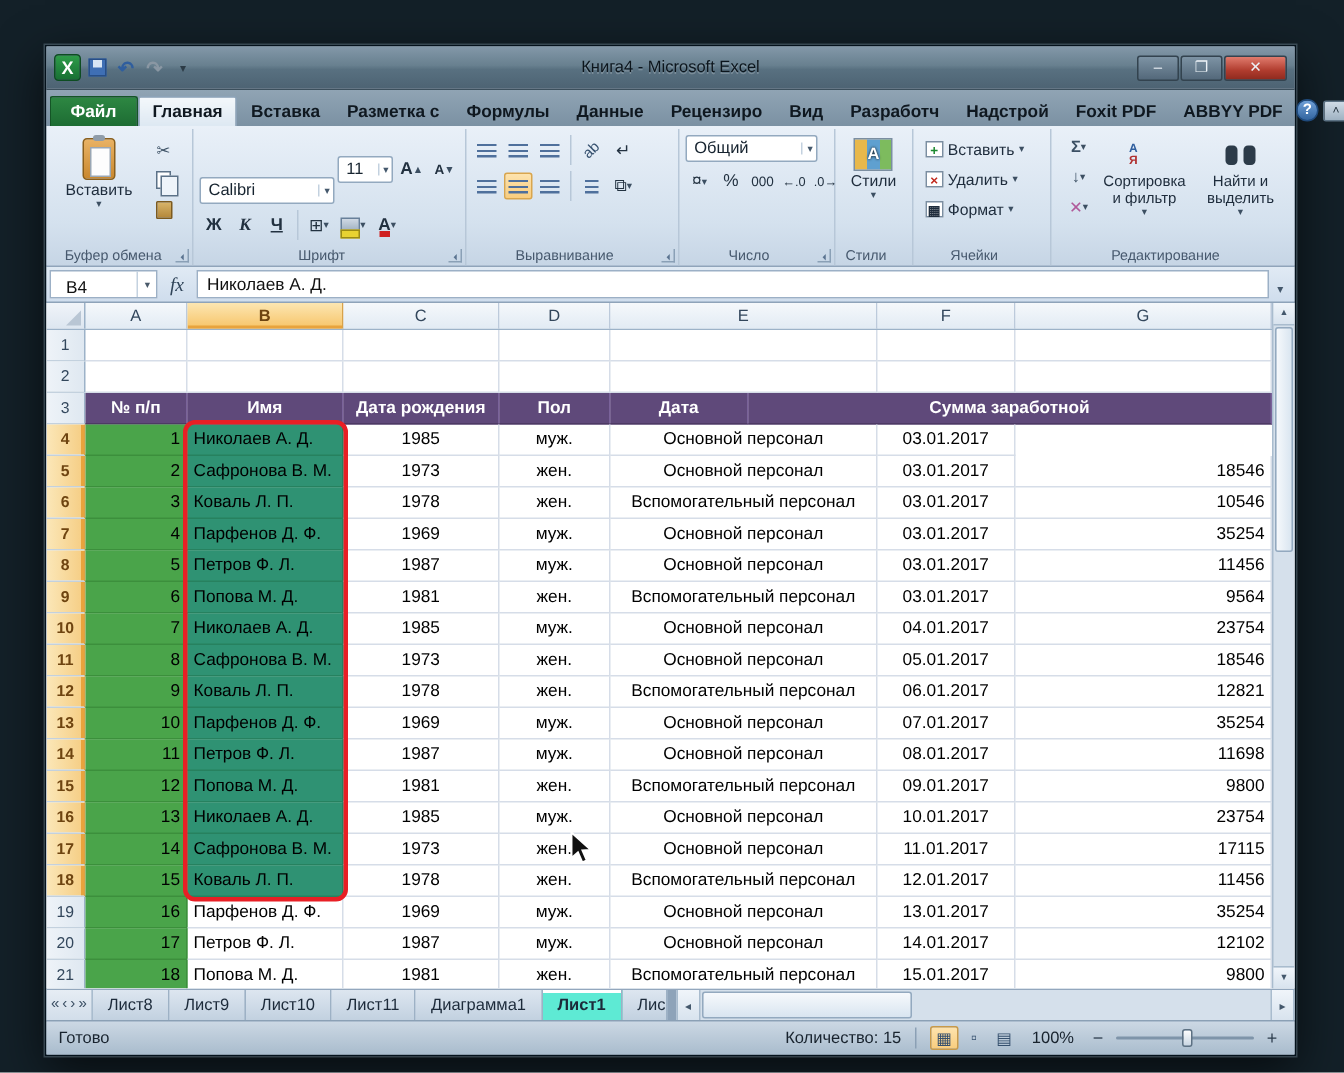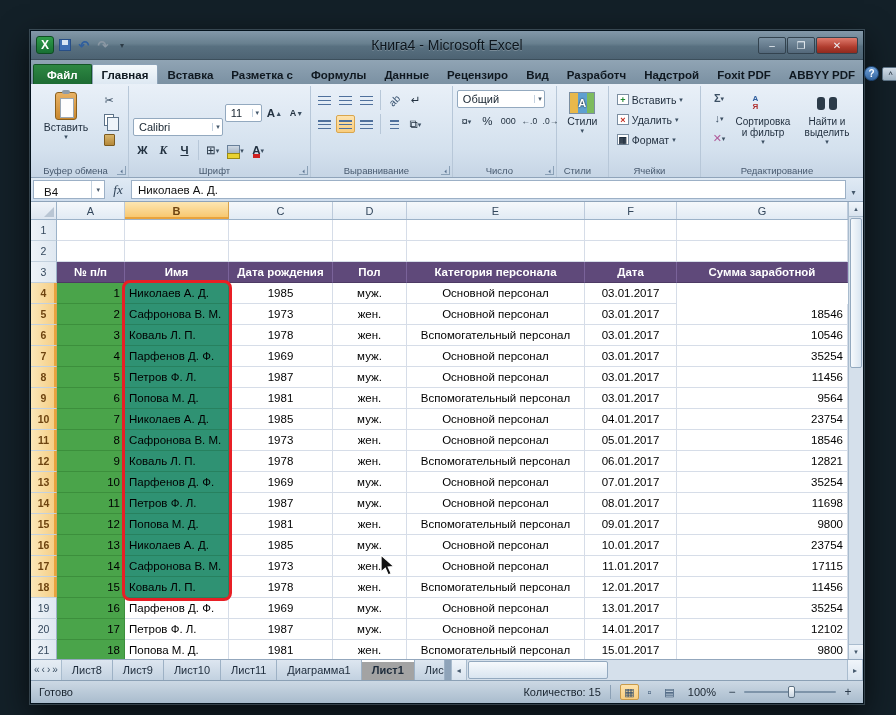--- a/index.html
+++ b/index.html
@@ -10,21 +10,21 @@
   
   .titlebar{flex:0 0 29px;background:linear-gradient(#8398a9 0%,#68808f 45%,#587080 55%,#4d6373 100%);display:flex;align-items:center;padding:0 5px;position:relative;border-bottom:1px solid #3c4f5c;}
   .qat{display:flex;align-items:center;gap:3px;z-index:2;}
   .excel-logo{width:18px;height:18px;background:linear-gradient(#2e9c49,#187034);border-radius:3px;color:#fff;font-size:12px;font-weight:bold;display:flex;align-items:center;justify-content:center;border:1px solid #0d4d22;}
   .qbtn{min-width:16px;height:16px;display:flex;align-items:center;justify-content:center;font-size:12px;}
   .save-glyph{width:12px;height:12px;background:#3f6fb4;border:1px solid #274e86;position:relative;display:inline-block;}
   .save-glyph::after{content:"";position:absolute;left:2px;top:0;width:6px;height:5px;background:#d9e6f5;}
   .undo-glyph{color:#2f5e9e;font-weight:bold;font-size:13px;}
   .redo-glyph{color:#8a97a3;font-weight:bold;font-size:13px;}
   .qdd{color:#2c3b46;font-size:8px;}
-  .title-text{position:absolute;left:0;right:0;text-align:center;font-size:14px;color:#0c151c;text-shadow:0 1px 0 rgba(255,255,255,.22);}
+  .title-text{position:absolute;left:0;right:0;text-align:center;font-size:11px;color:#0c151c;text-shadow:0 1px 0 rgba(255,255,255,.22);}
   .winbtns{margin-left:auto;display:flex;gap:1px;z-index:2;}
   .wbtn{width:28px;height:17px;display:flex;align-items:center;justify-content:center;font-size:10px;color:#ecf2f7;background:linear-gradient(#7d93a4,#53687a);border:1px solid #33434f;border-radius:2px;cursor:default;}
   .wbtn.close{background:linear-gradient(#e07b6d,#b03c2e 60%,#8f2a1e);width:42px;}
 
   
   .tabstrip{flex:0 0 24px;background:linear-gradient(#90a4b4,#7b91a3);display:flex;align-items:flex-end;padding:0 4px 0 2px;position:relative;}
   .rtab{padding:4px 9px 3px 9px;font-size:11.5px;color:#0f1820;white-space:nowrap;cursor:default;font-weight:bold;}
   .rtab.file{background:linear-gradient(#2d8742,#1d6c33);color:#fff;border:1px solid #145526;border-bottom:none;padding:4px 13px 3px 13px;border-radius:2px 2px 0 0;font-weight:bold;}
   .rtab.active{background:linear-gradient(#f4f8fb,#dde8f2);border:1px solid #8da3b8;border-bottom:none;border-radius:2px 2px 0 0;}
   .strip-right{margin-left:auto;display:flex;align-items:center;gap:3px;padding-bottom:3px;}
@@ -113,21 +113,21 @@
   .vscroll{flex:0 0 15px;background:#d5e0eb;border-left:1px solid #a9bcce;display:flex;flex-direction:column;}
   .varrow{flex:0 0 15px;display:flex;align-items:center;justify-content:center;font-size:6px;color:#44586c;background:linear-gradient(#f0f5fa,#d8e3ee);border-bottom:1px solid #a9bcce;}
   .varrow.bot{margin-top:auto;border-top:1px solid #a9bcce;border-bottom:none;}
   .vthumb{height:150px;margin:1px;background:linear-gradient(to right,#f6f9fc,#d9e5f0);border:1px solid #93a9bf;border-radius:2px;}
 
   
   .sheetbar{flex:0 0 21px;background:#bccbda;display:flex;align-items:stretch;border-top:1px solid #93a7bd;overflow:hidden;}
   .navbtns{display:flex;align-items:center;padding:0 3px;gap:2px;background:linear-gradient(#e6edf4,#d2deea);border-right:1px solid #a9bcce;}
   .navbtn{font-size:10px;color:#3c5064;line-height:10px;}
   .stab{padding:0 10px;font-size:11px;color:#1c2a3a;background:linear-gradient(#dde6f0,#c2d1e0);border-right:1px solid #9db1c5;display:flex;align-items:center;white-space:nowrap;}
-  .stab.active{background:#a3a3a3;font-weight:bold;position:relative;box-shadow:inset 0 2px 0 #fff;}
+  .stab.active{background:#5eead4;font-weight:bold;position:relative;box-shadow:inset 0 2px 0 #fff;}
   .stab.cut{max-width:30px;overflow:hidden;padding-right:0;}
   .tabsplit{width:6px;background:#8ea3b9;flex:0 0 6px;}
   .hscroll{flex:1;display:flex;align-items:stretch;background:#d5e0eb;}
   .harrow{flex:0 0 16px;display:flex;align-items:center;justify-content:center;font-size:8px;color:#44586c;background:linear-gradient(#f0f5fa,#d8e3ee);border-left:1px solid #a9bcce;border-right:1px solid #a9bcce;}
   .hthumb{width:140px;margin:1px;background:linear-gradient(#f6f9fc,#d9e5f0);border:1px solid #93a9bf;border-radius:2px;}
 
   
   .statusbar{flex:0 0 23px;background:linear-gradient(#ccd8e4,#a9bccd);border-top:1px solid #8ba0b5;display:flex;align-items:center;padding:0 8px;font-size:11px;color:#18232e;}
   .sb-right{margin-left:auto;display:flex;align-items:center;gap:9px;}
   .sb-sep{width:1px;height:14px;background:#8ba0b5;}
@@ -431,21 +431,20 @@
             <div class="cell" style="width: 178px;"></div>
             <div class="cell" style="width: 92px;"></div>
             <div class="cell" style="width: 171px; flex: 1 1 0%;"></div>
           </div>
           <div class="grow">
             <div class="rowhead">3</div>
             <div class="cell head" style="width: 68px;">№ п/п</div>
             <div class="cell head" style="width: 104px;">Имя</div>
             <div class="cell head" style="width: 104px;">Дата рождения</div>
             <div class="cell head" style="width: 74px;">Пол</div>
-            <div class="cell head" style="width: 178px;">Категория персонала</div>
             <div class="cell head" style="width: 92px;">Дата</div>
             <div class="cell head" style="width: 171px; flex: 1 1 0%;">Сумма заработной</div>
           </div>
           <div class="grow">
             <div class="rowhead sel">4</div>
             <div class="cell acol num" style="width: 68px;">1</div>
             <div class="cell bsel left" style="width: 104px;">Николаев А. Д.</div>
             <div class="cell ctr" style="width: 104px;">1985</div>
             <div class="cell ctr" style="width: 74px;">муж.</div>
             <div class="cell ctr" style="width: 178px;">Основной персонал</div>

